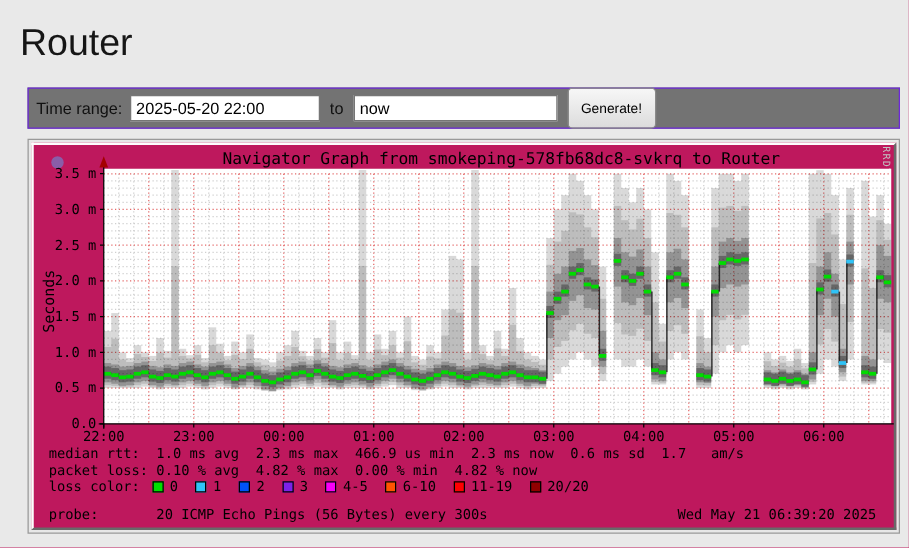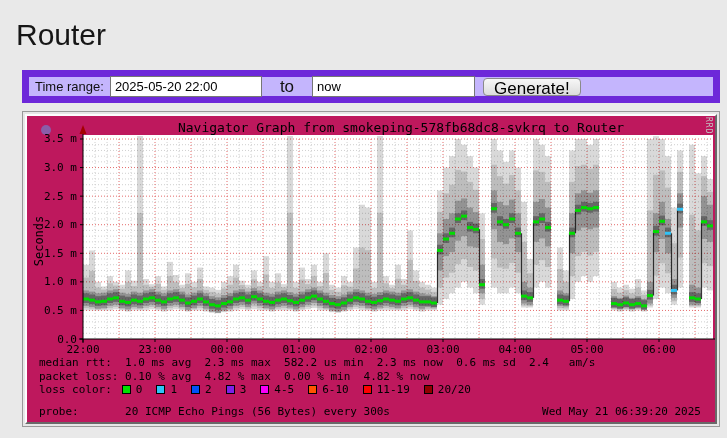--- a/index.html
+++ b/index.html
@@ -12,40 +12,40 @@
     overflow:hidden;
   }
   .wrap { padding:16px; }
   h1.title {
     margin:2px 0 18px 0;
     font-size:30px; font-weight:400; color:#161616;
     letter-spacing:0;
   }
   .boxes { margin-left:6px; width:698px; }
   .form-box {
-    border:7px solid #6d28d9;
+    border:1px solid #6d28d9;
     height:33px;
     display:flex; align-items:center;
     padding-left:6px;
-    background:#c4b5fd;
+    background:#737373;
   }
   .form-box label { font-size:13px; margin-right:6px; }
   .form-box input {
     height:21px; font-size:13px; padding:1px 4px;
     border:1px solid #767676; border-radius:0;
     background:#fff; color:#000;
     font-family:"Liberation Sans", sans-serif;
   }
   .inp-start { width:152px; }
   .inp-end { width:163px; }
-  .to-lbl { font-size:17px; margin:0 18px; }
+  .to-lbl { font-size:13px; margin:0 8px; }
   .gen-btn {
     margin-left:8px;
-    height:18px; padding:0 10px;
-    font-size:17px; color:#000;
+    height:33px; padding:0 10px;
+    font-size:11px; color:#000;
     font-family:"Liberation Sans", sans-serif;
     background:linear-gradient(#f7f7f7,#dcdcdc);
     border:1px solid #8a8a8a; border-radius:4px;
   }
   .graph-panel {
     margin-top:8px;
     border:1px solid #999;
     padding:2px;
     background:#e7e7e7;
     height:316px;
@@ -754,21 +754,21 @@
             <line x1="41" y1="131.2855" x2="44" y2="131.2855" stroke="#000000"></line>
             <text x="38" y="134.7855" text-anchor="end" font-size="11" fill="#000000">1.5 m</text>
             <line x1="41" y1="159.857" x2="44" y2="159.857" stroke="#000000"></line>
             <text x="38" y="163.357" text-anchor="end" font-size="11" fill="#000000">1.0 m</text>
             <line x1="41" y1="188.42849999999999" x2="44" y2="188.42849999999999" stroke="#000000"></line>
             <text x="38" y="191.92849999999999" text-anchor="end" font-size="11" fill="#000000">0.5 m</text>
             <line x1="41" y1="217" x2="44" y2="217" stroke="#000000"></line>
             <text x="38" y="220.5" text-anchor="end" font-size="11" fill="#000000">0.0</text>
           </svg>
 
-        <pre class="stat l1">median rtt:  1.0 ms avg  2.3 ms max  582.2 us min  2.3 ms now  0.6 ms sd  2.4   am/s</pre>
+        <pre class="stat l1">median rtt:  1.0 ms avg  2.3 ms max  466.9 us min  2.3 ms now  0.6 ms sd  1.7   am/s</pre>
         <pre class="stat l2">packet loss: 0.10 % avg  4.82 % max  0.00 % min  4.82 % now</pre>
         <div class="stat l3">
           <span>loss color:</span>
           <span id="legend-items"><span class="legend-item"><span class="sw" style="background: rgb(0, 224, 0);"></span><span>0</span></span><span class="legend-item"><span class="sw" style="background: rgb(47, 195, 247);"></span><span>1</span></span><span class="legend-item"><span class="sw" style="background: rgb(0, 82, 248);"></span><span>2</span></span><span class="legend-item"><span class="sw" style="background: rgb(124, 34, 232);"></span><span>3</span></span><span class="legend-item"><span class="sw" style="background: rgb(248, 0, 248);"></span><span>4-5</span></span><span class="legend-item"><span class="sw" style="background: rgb(255, 84, 0);"></span><span>6-10</span></span><span class="legend-item"><span class="sw" style="background: rgb(255, 0, 0);"></span><span>11-19</span></span><span class="legend-item"><span class="sw" style="background: rgb(144, 0, 0);"></span><span>20/20</span></span></span>
         </div>
         <div class="stat l4">
           <pre>probe:       20 ICMP Echo Pings (56 Bytes) every 300s</pre>
           <span>Wed May 21 06:39:20 2025</span>
         </div>
       </div>

